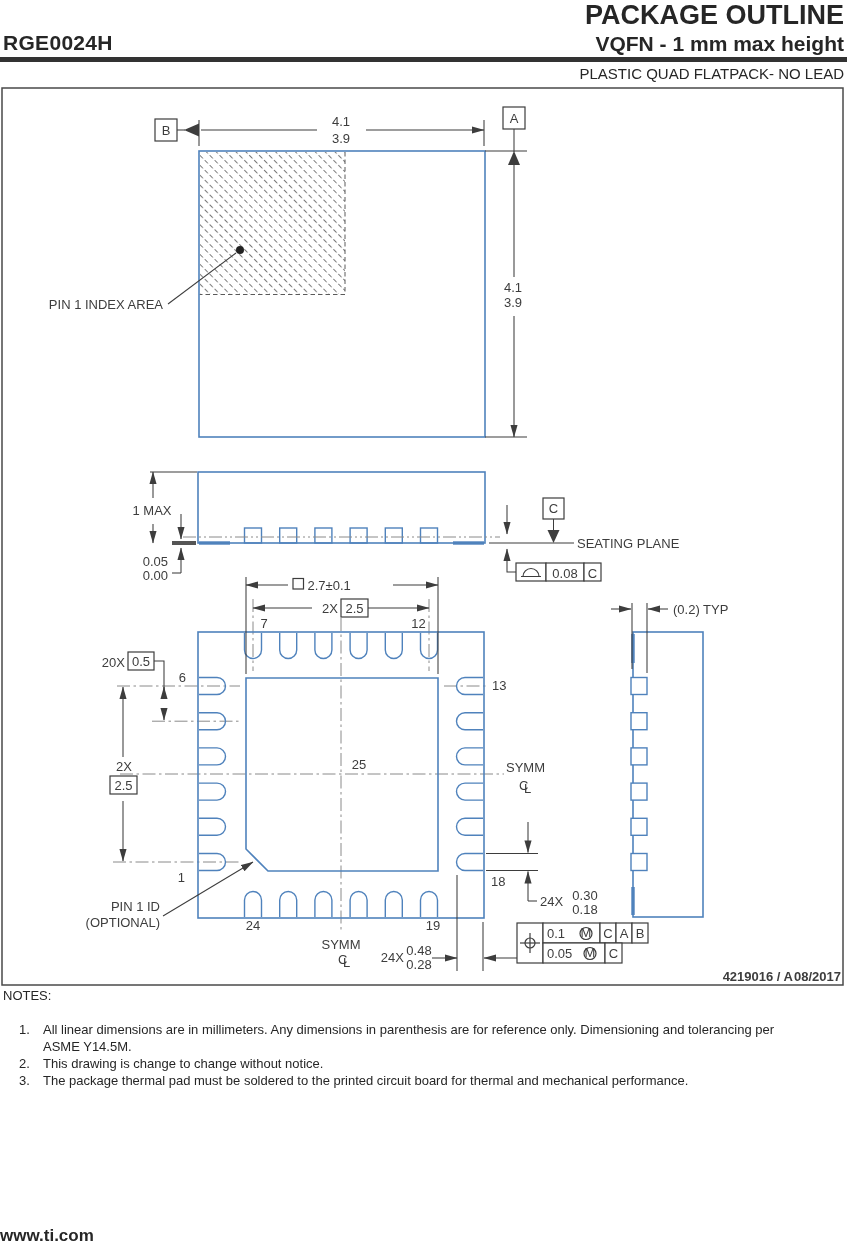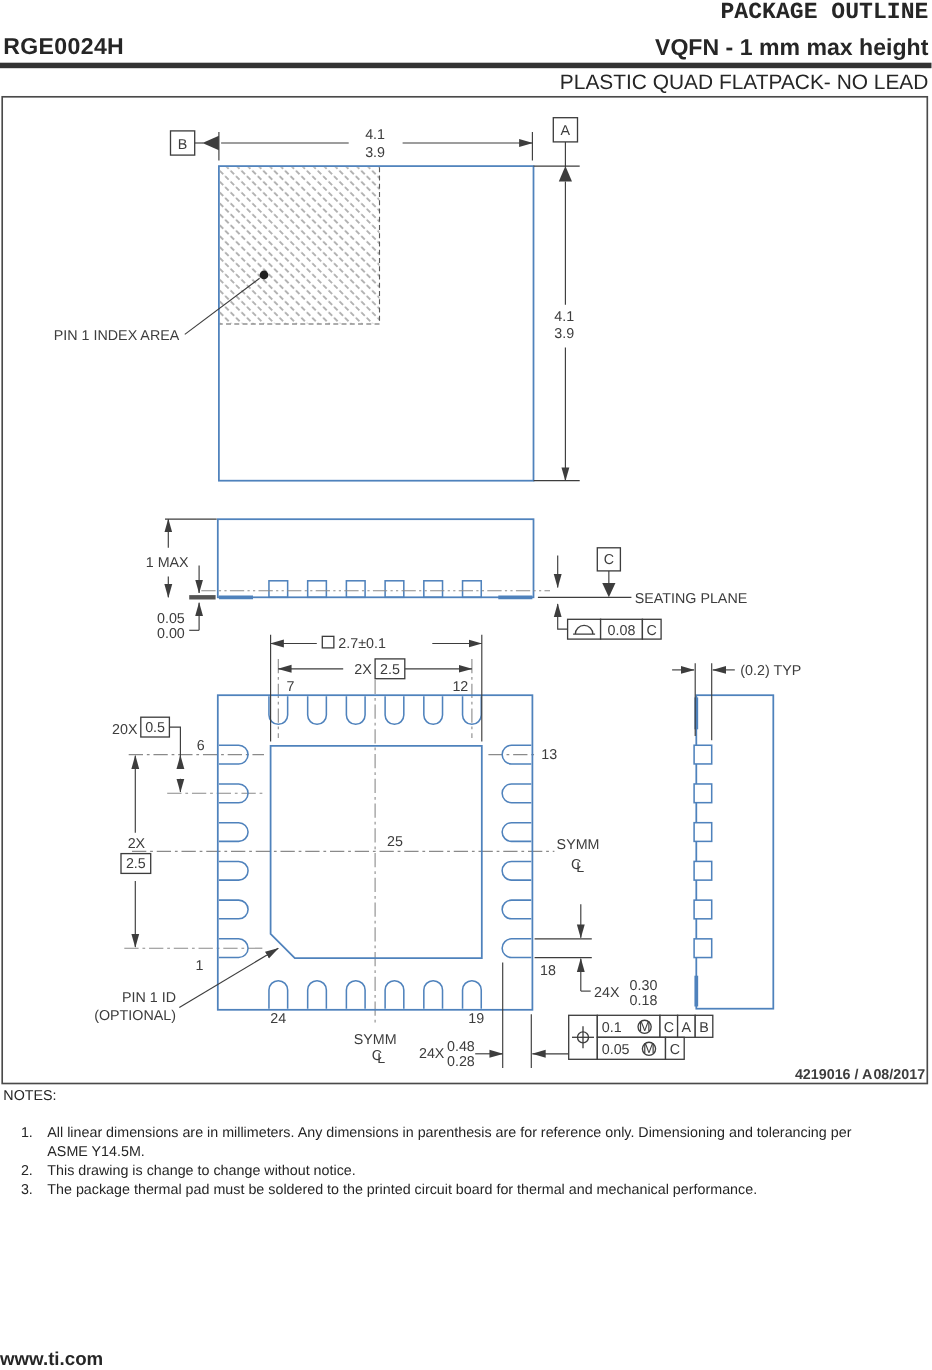--- a/index.html
+++ b/index.html
@@ -1,23 +1,23 @@
 <!DOCTYPE html>
 <html><head>
 <meta charset="utf-8">
 <style>
   html,body{margin:0;padding:0;background:#ffffff;}
   body{width:847px;height:1245px;position:relative;overflow:hidden;
        font-family:"Liberation Sans","DejaVu Sans",sans-serif;color:#262626;}
   .abs{position:absolute;}
   .hdr-part{left:3px;top:31px;font-size:21px;font-weight:bold;letter-spacing:.3px;}
-  .hdr-title{right:3px;top:0px;font-size:21px;font-weight:bold;text-align:left;font-family:Liberation Mono, monospace;}
+  .hdr-title{right:3px;top:0px;font-size:27px;font-weight:bold;text-align:left;}
   .hdr-sub{right:3px;top:32px;font-size:21px;font-weight:bold;text-align:right;}
   .hdr-rule{left:0;top:57px;width:847px;height:4.5px;background:#333;}
-  .hdr-ptype{right:3px;top:65px;font-size:19px;text-align:right;}
+  .hdr-ptype{right:3px;top:65px;font-size:15px;text-align:right;}
   svg{position:absolute;left:0;top:0;}
   svg text{fill:#3d3d3d;font-size:13px;font-family:"Liberation Sans","DejaVu Sans",sans-serif;}
   .t-mid{text-anchor:middle}.t-end{text-anchor:end}
   .blue{stroke:#4f82bc;fill:none;stroke-width:1.6;}
   .blue-thin{stroke:#4f82bc;fill:none;stroke-width:1.4;}
   .blue-thick{stroke:#4f82bc;fill:none;stroke-width:3.4;}
   .lead-sq{stroke:#4f82bc;fill:#ffffff;stroke-width:1.4;}
   .dim{stroke:#3d3d3d;stroke-width:1.05;fill:none;}
   .cl{stroke:#8a8a8a;stroke-width:1;fill:none;stroke-dasharray:13 3.5 2.5 3.5;}
   .cl2{stroke:#8a8a8a;stroke-width:1;fill:none;stroke-dasharray:13 3 2 3 2 3;}

